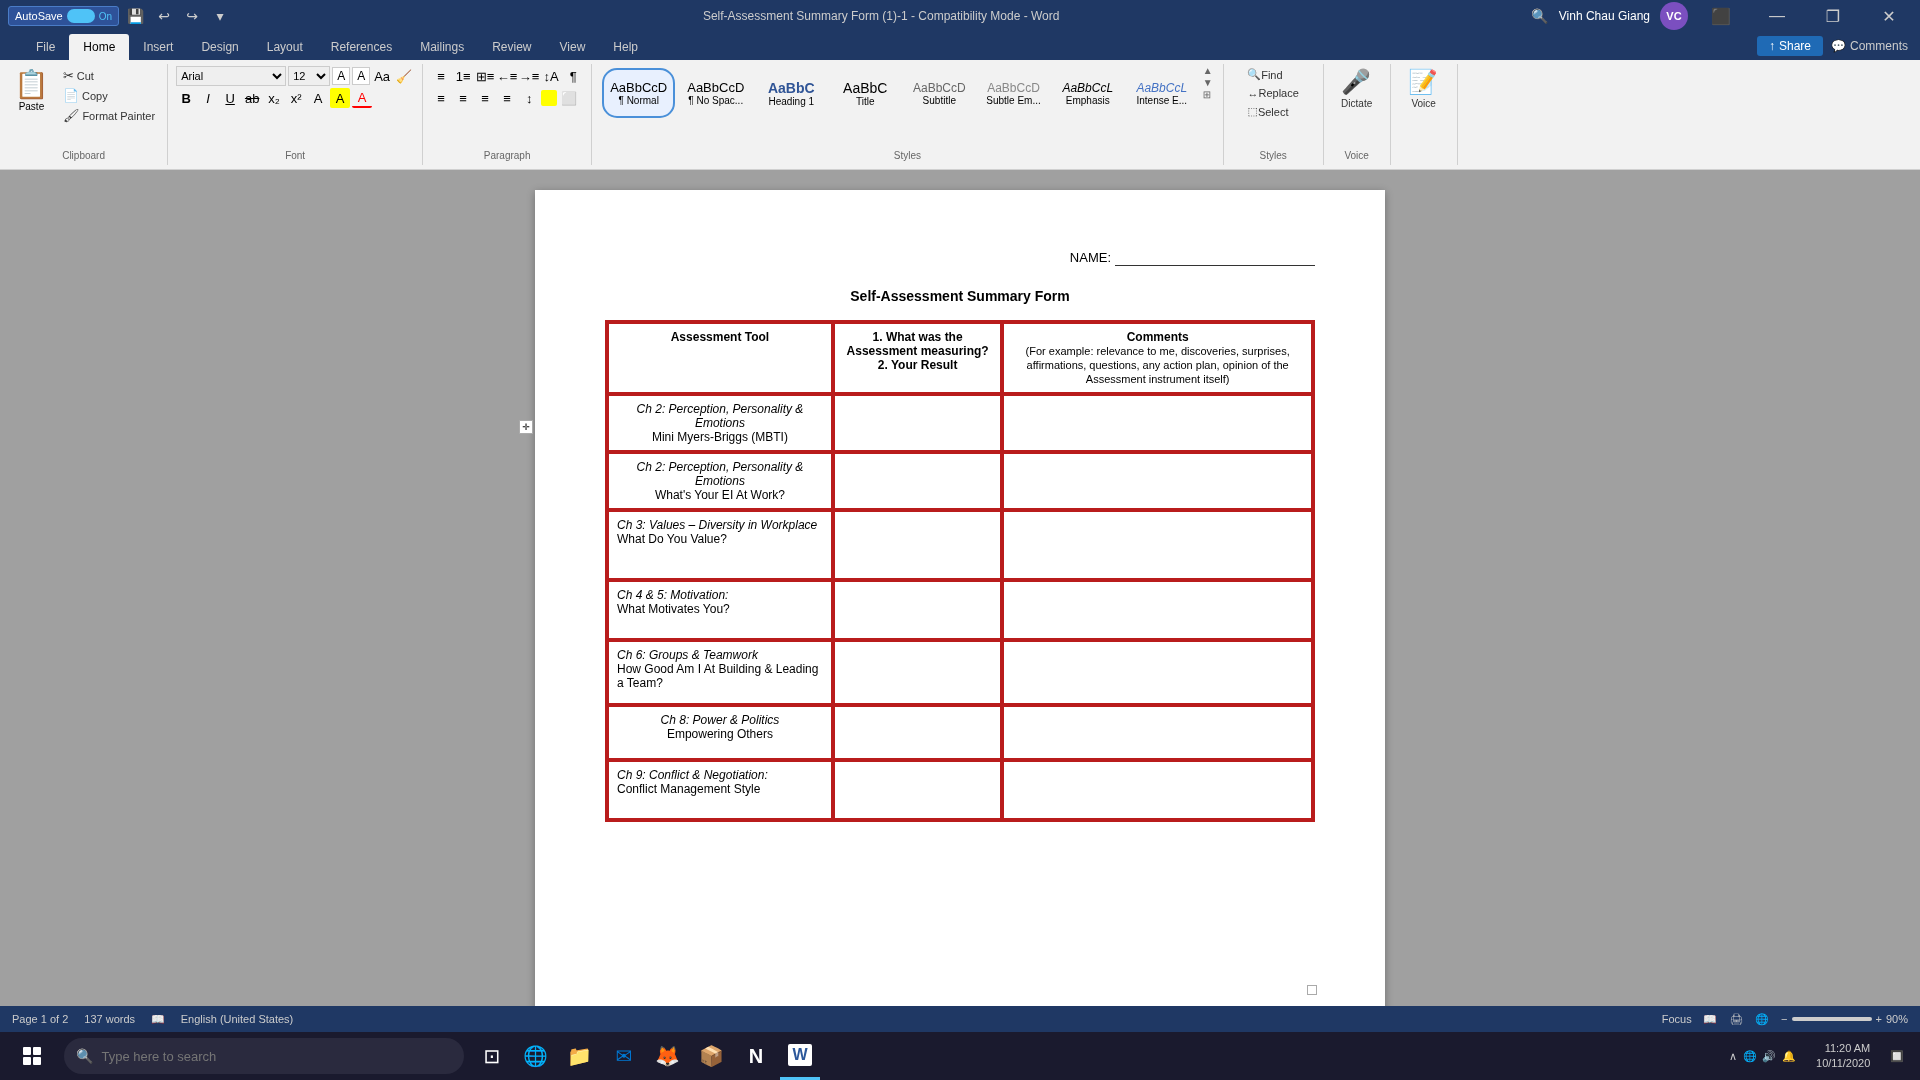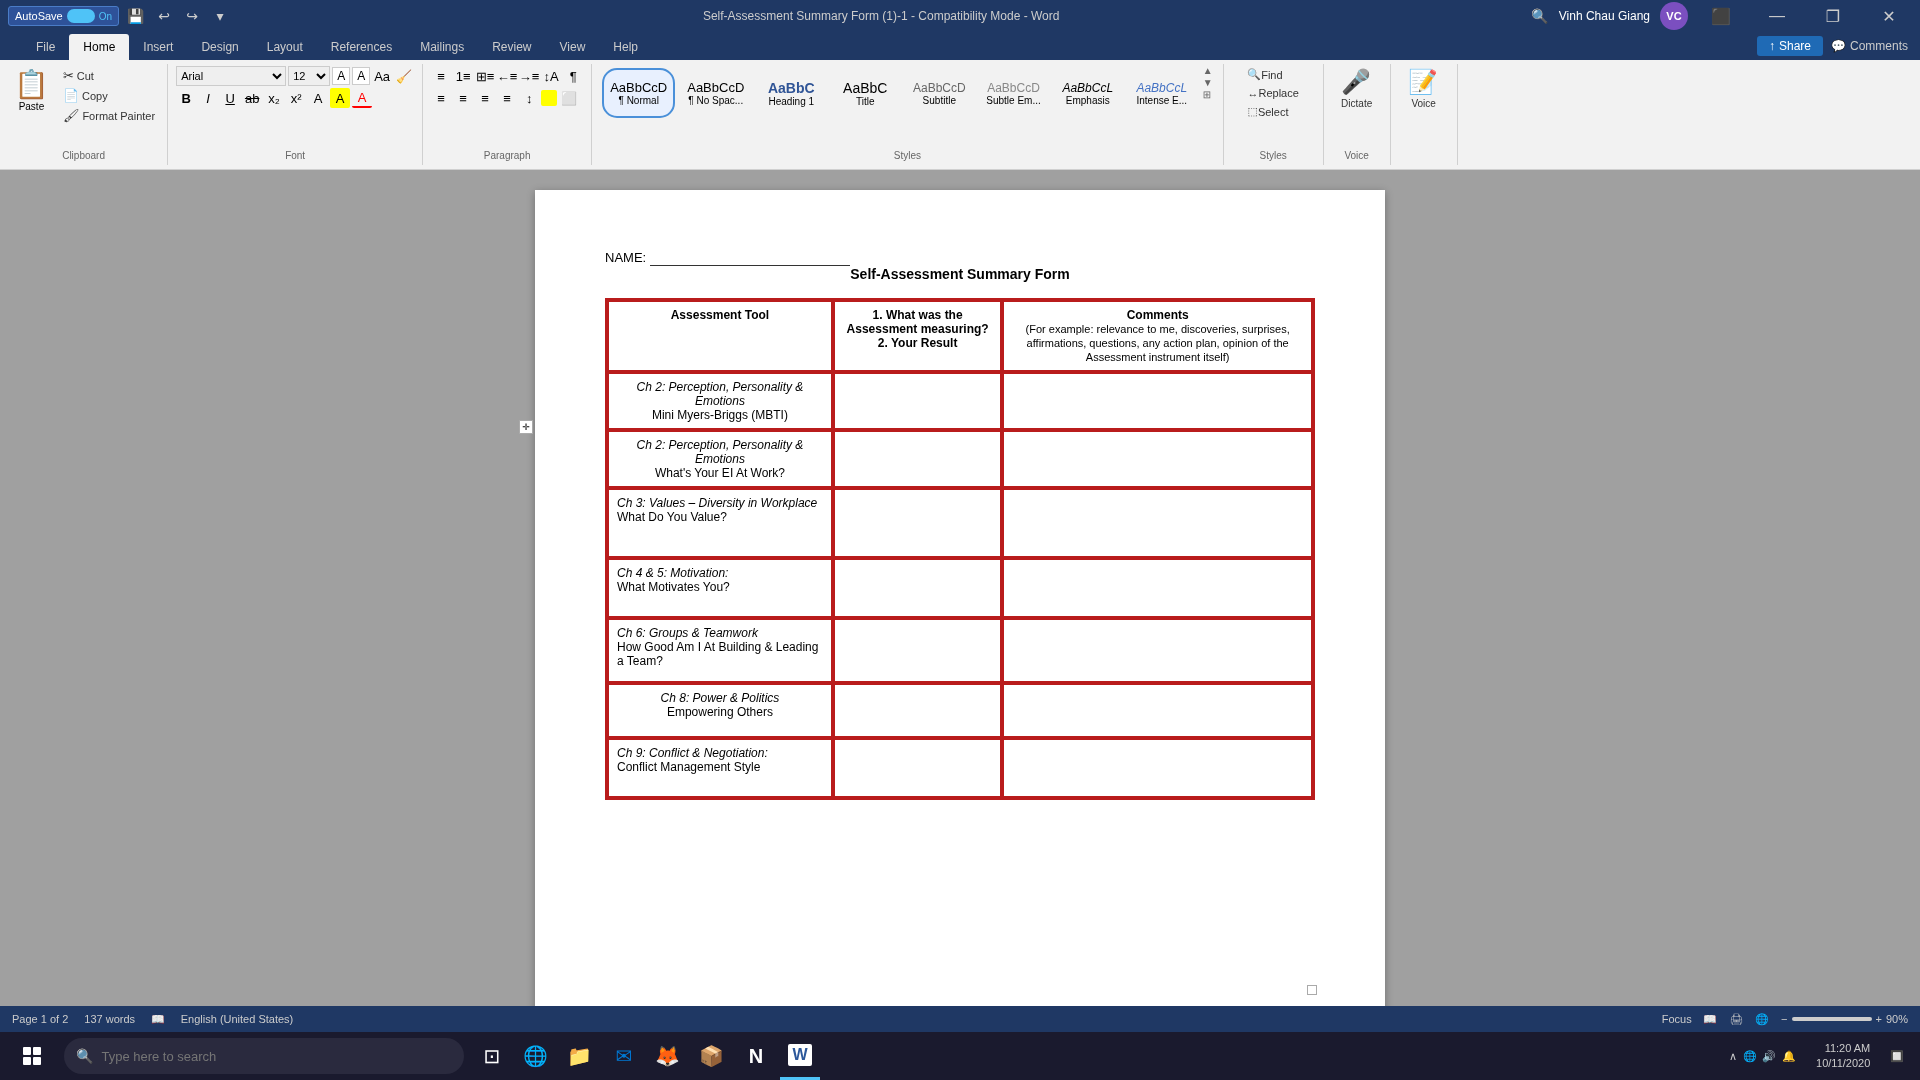--- a/index.html
+++ b/index.html
@@ -73,21 +73,21 @@
 
     
     #document-area {
       flex: 1; background: #a0a0a0; overflow: auto; display: flex; justify-content: center; padding: 20px 0;
     }
     #document-page {
       width: 850px; min-height: 1100px; background: white; box-shadow: 0 2px 8px rgba(0,0,0,0.3); padding: 60px 70px; position: relative;
     }
 
     
-    .doc-name-line { display: flex; margin-bottom: 0; font-size: 13px; }
+    .doc-name-line { display: flex; justify-content: flex-end; margin-bottom: 22px; font-size: 13px; }
     .doc-name-field { border-bottom: 1px solid #333; width: 200px; margin-left: 4px; }
     .doc-title { text-align: center; font-size: 14px; font-weight: bold; margin-bottom: 4px; font-family: Arial, sans-serif; }
     .doc-subtitle { text-align: center; font-size: 14px; font-weight: bold; margin-bottom: 16px; font-family: Arial, sans-serif; }
     .move-handle { position: absolute; left: -16px; top: 230px; width: 14px; height: 14px; border: 1px solid #aaa; display: flex; align-items: center; justify-content: center; font-size: 9px; cursor: move; background: white; }
 
     
     .assessment-table { width: 100%; border-collapse: collapse; font-size: 12px; font-family: Arial, sans-serif; }
     .assessment-table th, .assessment-table td { border: 4px solid #b91c1c; padding: 6px 8px; vertical-align: top; }
     .assessment-table th { font-weight: bold; text-align: center; background: white; }
     .col1 { width: 32%; }

